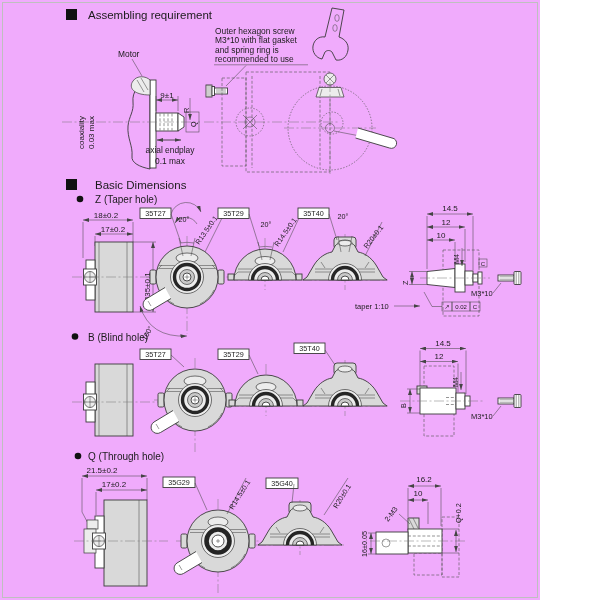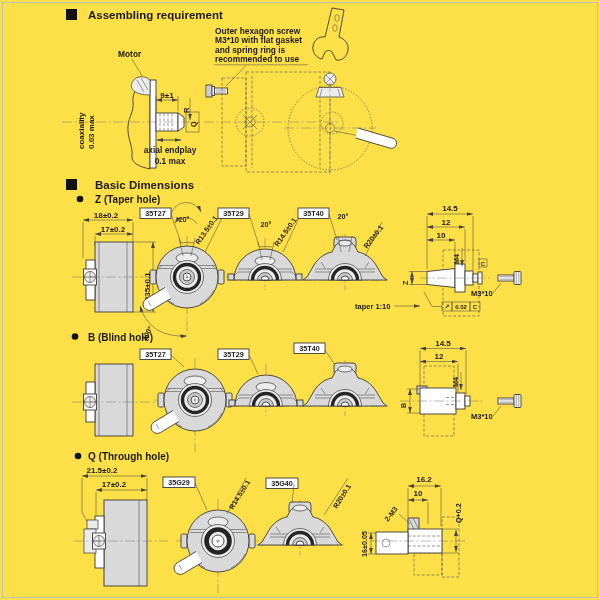--- a/index.html
+++ b/index.html
@@ -1,16 +1,16 @@
 <!DOCTYPE html>
 <html><head>
 <meta charset="utf-8">
 <style>
   html,body{margin:0;padding:0;background:#fff;}
-  .page{position:relative;width:600px;height:600px;background:#fde047;overflow:hidden;font-weight:bold;}
+  .page{position:relative;width:540px;height:600px;background:#f0abfc;overflow:hidden;}
   .frame{position:absolute;inset:2px;border:1px solid #bfbfbf;pointer-events:none;}
   svg{position:absolute;left:0;top:0;}
   text{font-family:"Liberation Sans","DejaVu Sans",sans-serif;fill:#1b1b1b;}
   .h1{font-size:11.5px}.h2{font-size:10px}.d{font-size:8px}.s{font-size:7.2px}
   .n{font-size:8.4px}.t{font-size:7.5px}.f6{font-size:6px}.f65{font-size:6.5px}
   .mid{text-anchor:middle}
   .ln{fill:none;stroke:#3a3a3a;stroke-width:.9}
   .tn{fill:none;stroke:#4a4a4a;stroke-width:.55}
   .dim{fill:none;stroke:#4a4a4a;stroke-width:.55}
   .cl{fill:none;stroke:#767676;stroke-width:.5;stroke-dasharray:10 2.5 2 2.5}

